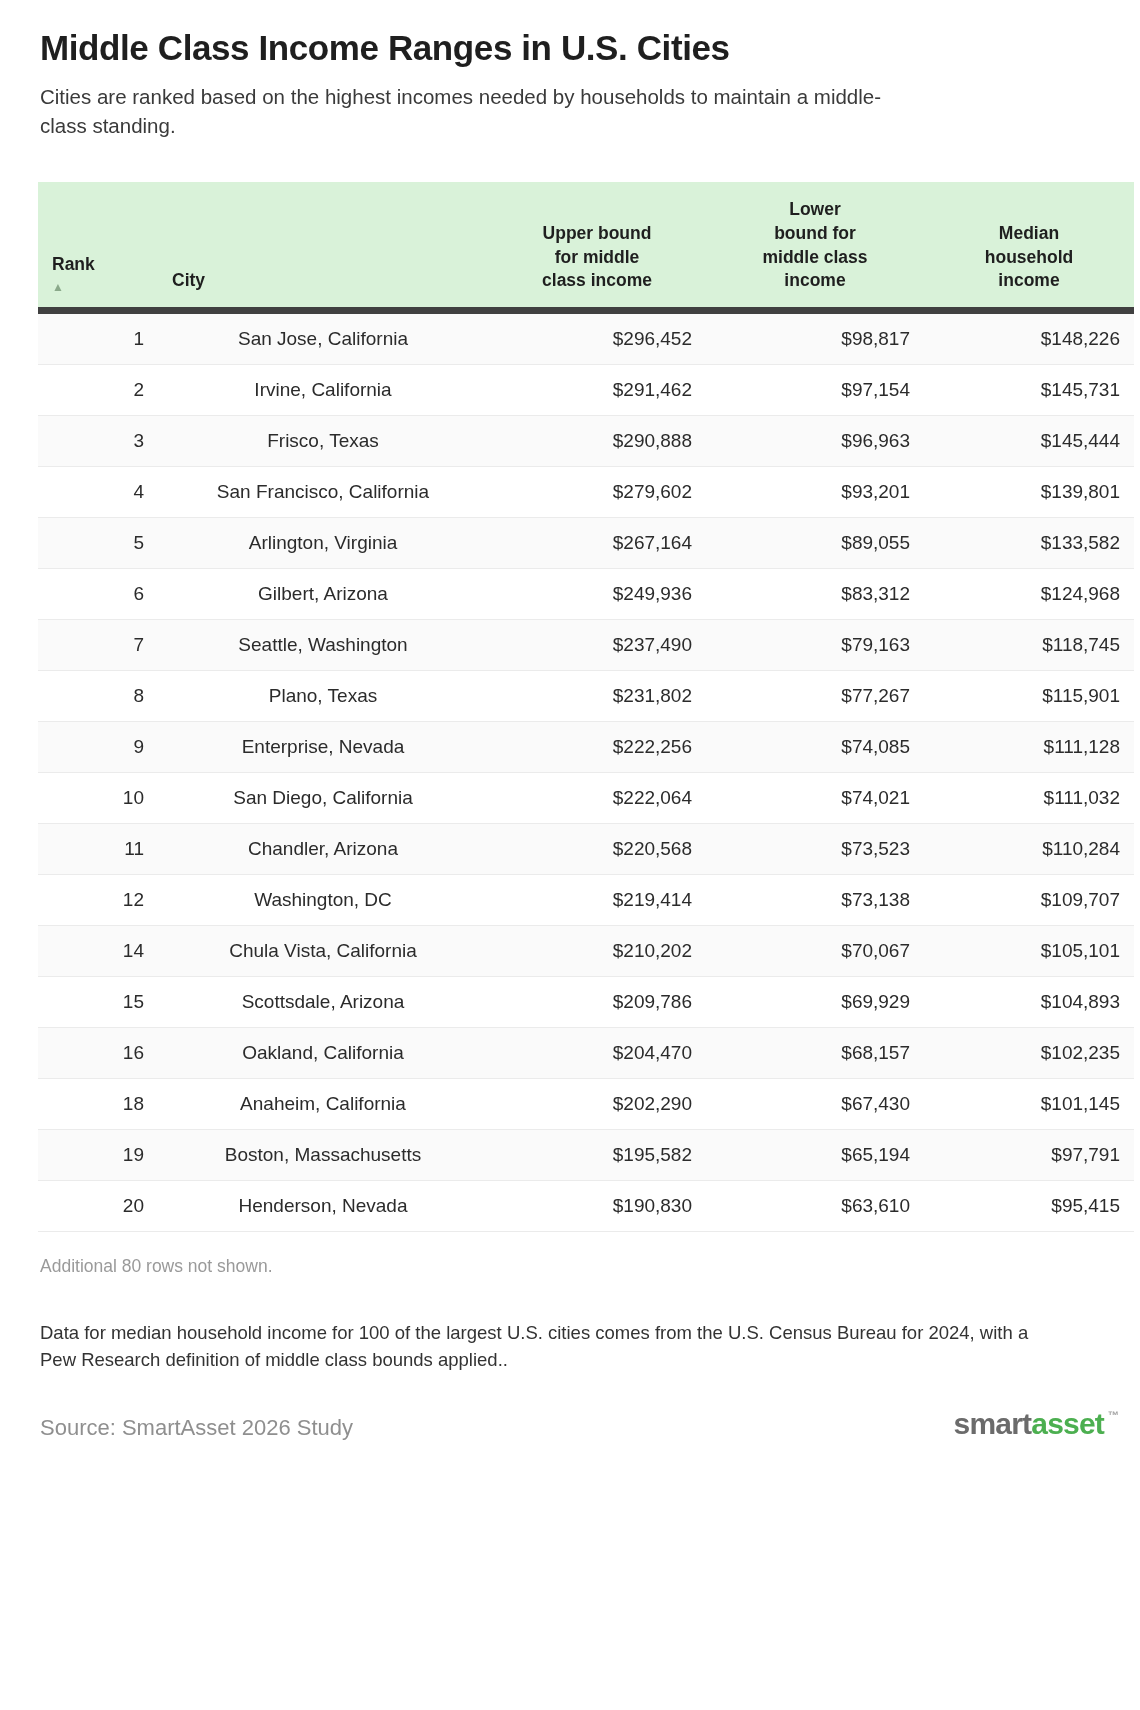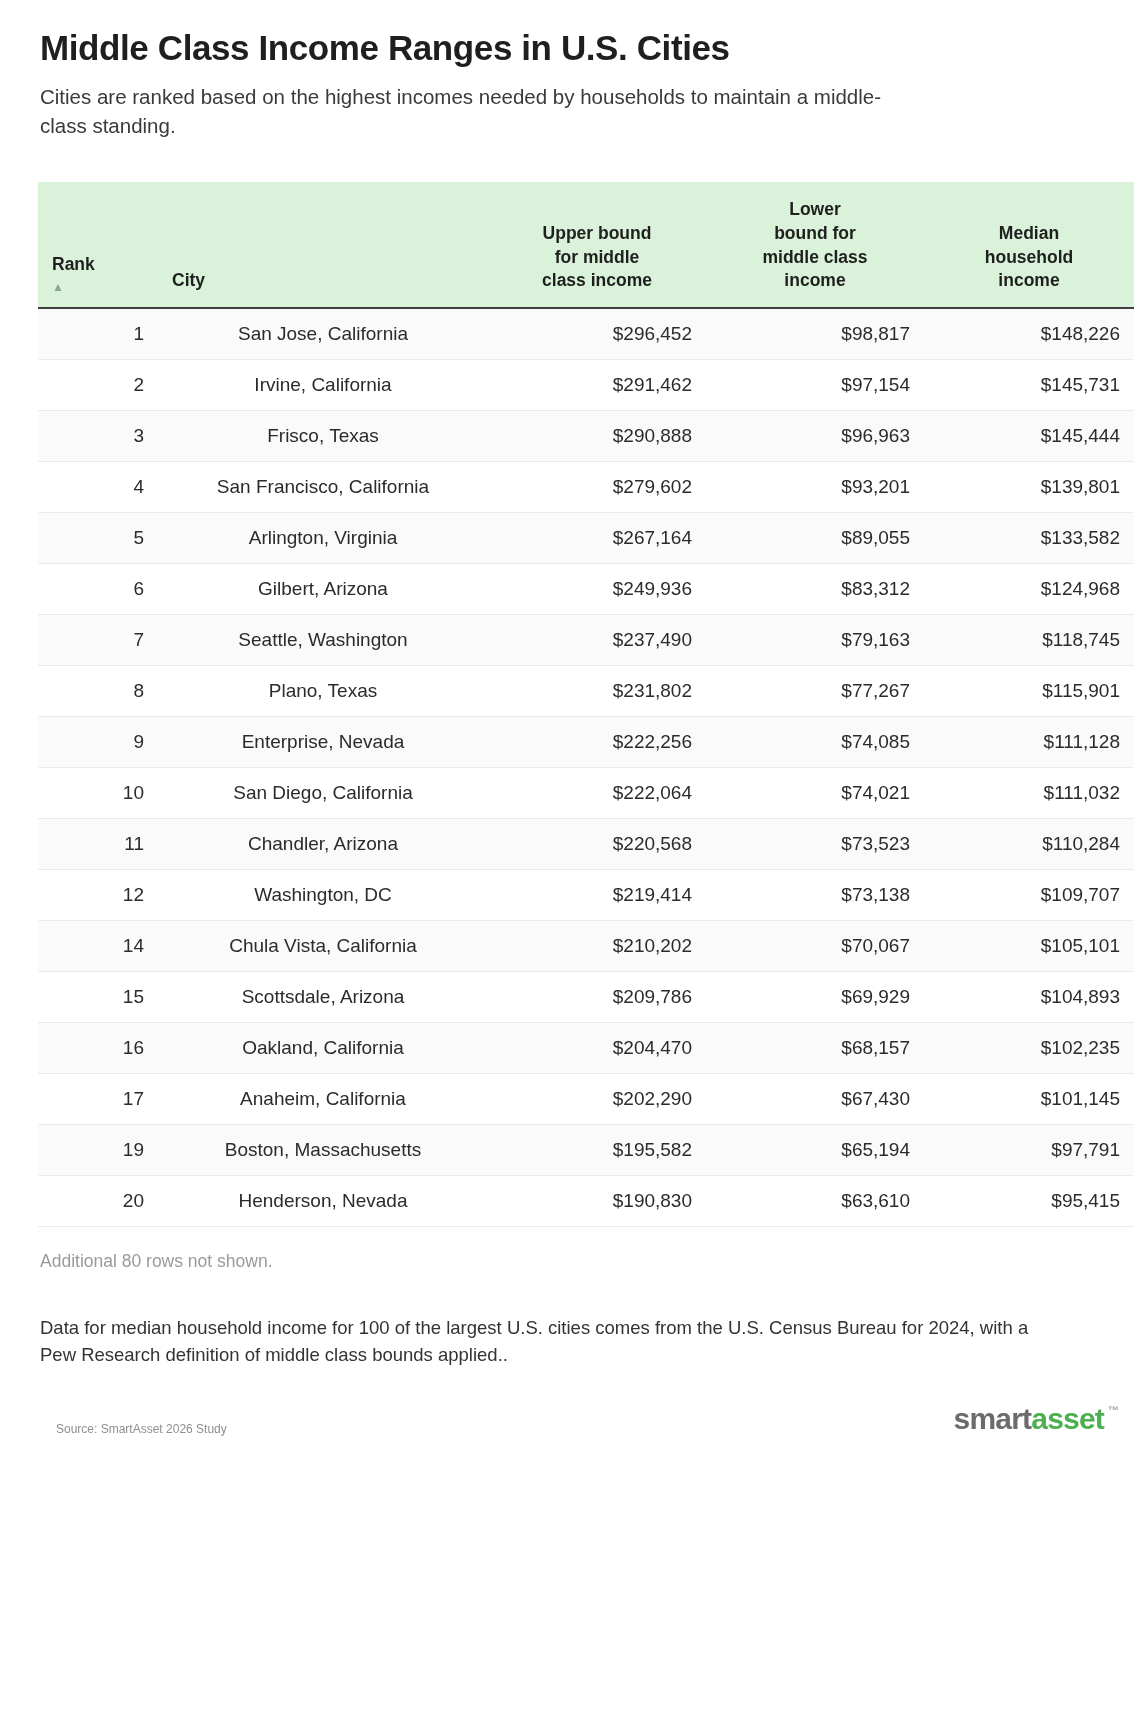--- a/index.html
+++ b/index.html
@@ -40,21 +40,21 @@
     table-layout: fixed;
   }
   table.data thead th {
     background: #d9f2d9;
     font-size: 17.5px;
     font-weight: bold;
     color: #1f1f1f;
     padding: 16px 14px 14px 14px;
     vertical-align: bottom;
     line-height: 1.35;
-    border-bottom: 2px solid #404040;
+    border-bottom: 7px solid #404040;
   }
   th.col-rank {
     width: 120px;
     text-align: left;
     padding-left: 20px;
   }
   th.col-city {
     width: 330px;
     text-align: left;
     padding-left: 16px;
@@ -113,23 +113,23 @@
     margin: 42px 0 0 2px;
     max-width: 1000px;
   }
   .footer {
     display: flex;
     align-items: flex-end;
     justify-content: space-between;
     margin-top: 34px;
   }
   .source {
-    font-size: 12px;
+    font-size: 22px;
     color: #8f8f8f;
-    margin-left: 18px;
+    margin-left: 2px;
   }
   .logo {
     font-size: 30px;
     font-weight: bold;
     letter-spacing: -0.8px;
     color: #6b6b6b;
     position: relative;
     padding-right: 14px;
   }
   .logo .smart { color: #6b6b6b; }
@@ -281,21 +281,21 @@
           <td class="num">$104,893</td>
         </tr>
         <tr>
           <td class="rank">16</td>
           <td class="city">Oakland, California</td>
           <td class="num">$204,470</td>
           <td class="num">$68,157</td>
           <td class="num">$102,235</td>
         </tr>
         <tr>
-          <td class="rank">17</td>
+          <td class="rank">18</td>
           <td class="city">Anaheim, California</td>
           <td class="num">$202,290</td>
           <td class="num">$67,430</td>
           <td class="num">$101,145</td>
         </tr>
         <tr>
           <td class="rank">19</td>
           <td class="city">Boston, Massachusetts</td>
           <td class="num">$195,582</td>
           <td class="num">$65,194</td>

